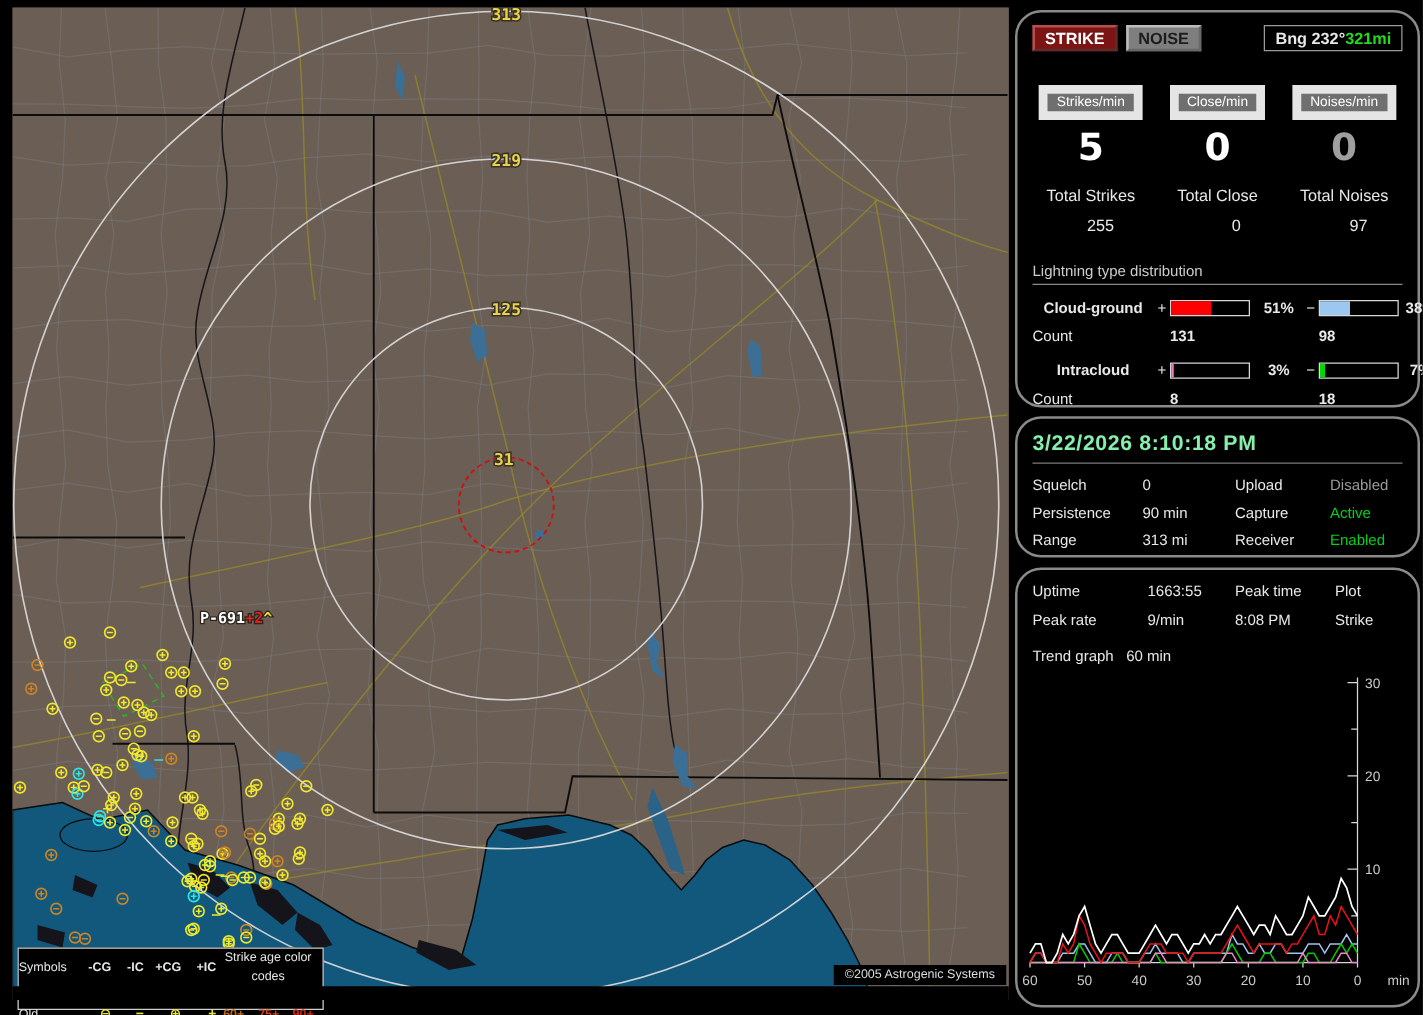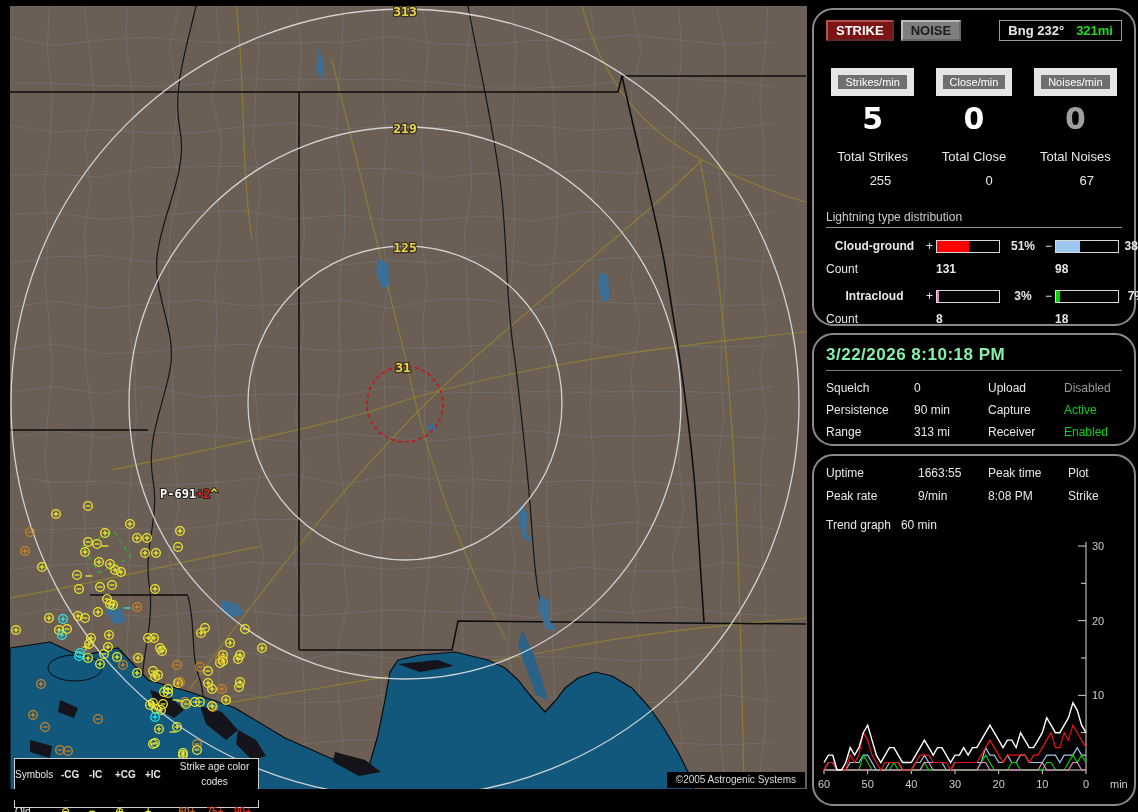--- a/index.html
+++ b/index.html
@@ -7,39 +7,39 @@
   .screen{position:relative;width:1138px;height:812px;background:#000;}
   
   .map{position:absolute;left:10px;top:6px;width:797px;height:794px;background:#6b5e55;}
   .map svg{display:block;}
   
   .legend{position:absolute;left:4px;top:752px;width:243px;height:48px;background:#000;
     border:1px solid #cfcfcf;color:#e6e6e6;font-size:10px;line-height:15px;
     display:grid;grid-template-columns:46px 28px 26px 30px 28px 28px 28px 27px;align-items:center;}
   .legend .hdr{color:#e6e6e6;}
   .legend .agehdr{grid-column:6/9;text-align:center;}
-  .legend .sym{text-align:left;font-weight:bold;font-size:11px;}
+  .legend .sym{text-align:right;font-weight:bold;font-size:11px;}
   .legend .recent{color:#2ae8e8;}
   .legend .old{color:#e8e832;}
   .legend .age{text-align:center;font-weight:bold;}
   .copybar{position:absolute;right:2px;bottom:12px;background:#000;color:#dcdcdc;
     font-size:10px;padding:2px 9px 3px 9px;}
   .mapbottom{position:absolute;left:0;bottom:0;width:100%;height:11px;background:#000;}
   
   .panel{position:absolute;left:812px;width:324px;background:#000;border:2px solid #8a8a8a;
     border-radius:21px;box-sizing:border-box;color:#e8e8e8;padding:10px 12px;}
   .p1{top:8px;height:318px;}
   .p2{top:333px;height:113px;}
   .p3{top:454px;height:352px;position:absolute;}
   .hdrrow{display:flex;align-items:center;gap:7px;}
   .btn{font-weight:bold;font-size:13px;padding:1px 8px;cursor:default;}
   .btn-strike{background:#7c1414;border:2px outset #b35050;color:#fff;}
   .btn-noise{background:#7e7e7e;border:2px outset #bcbcbc;color:#1c1c1c;}
   .bngbox{margin-left:auto;border:1px solid #9a9a9a;background:#000;padding:2px 8px;
-    display:flex;gap:12px;font-weight:bold;font-size:13px;}
+    display:flex;font-weight:bold;font-size:13px;}
   .bngval{color:#20dc20;}
   .counters{margin-top:27px;display:grid;grid-template-columns:1fr 1fr 1fr;column-gap:8px;}
   .rate-label{background:#6f6f6f;color:#fff;font-size:11px;padding:1px 7px;border:7px solid #e5e5e5;
     justify-self:center;}
   .rate-val{font-size:30px;font-weight:bold;text-align:center;margin-top:5px;font-family:"DejaVu Sans",sans-serif;}
   .total-label{font-size:13px;text-align:center;margin-top:13px;}
   .total-val{font-size:13px;text-align:right;padding-right:28px;margin-top:9px;}
   .dist-title{color:#cccccc;font-size:12px;border-bottom:1px solid #8a8a8a;
     padding-bottom:3px;margin-top:22px;margin-bottom:11px;}
   .dist-row{display:grid;grid-template-columns:97px 13px 64px 42px 13px 64px 31px;
@@ -739,21 +739,21 @@
       <span class="rate-label">Close/min</span>
       <span class="rate-label">Noises/min</span>
       <div class="rate-val" style="color: rgb(255, 255, 255);">5</div>
       <div class="rate-val" style="color: rgb(255, 255, 255);">0</div>
       <div class="rate-val" style="color: rgb(159, 159, 159);">0</div>
       <div class="total-label">Total Strikes</div>
       <div class="total-label">Total Close</div>
       <div class="total-label">Total Noises</div>
       <div class="total-val">255</div>
       <div class="total-val">0</div>
-      <div class="total-val">67</div>
+      <div class="total-val">97</div>
     </div>
 
     <div class="dist-title">Lightning type distribution</div>
 
     <div class="dist-row">
       <span class="lbl">Cloud-ground</span>
       <span>+</span>
       <span class="bar">
           <i style="background: rgb(255, 0, 0); width: 51%;"></i>
         </span>

